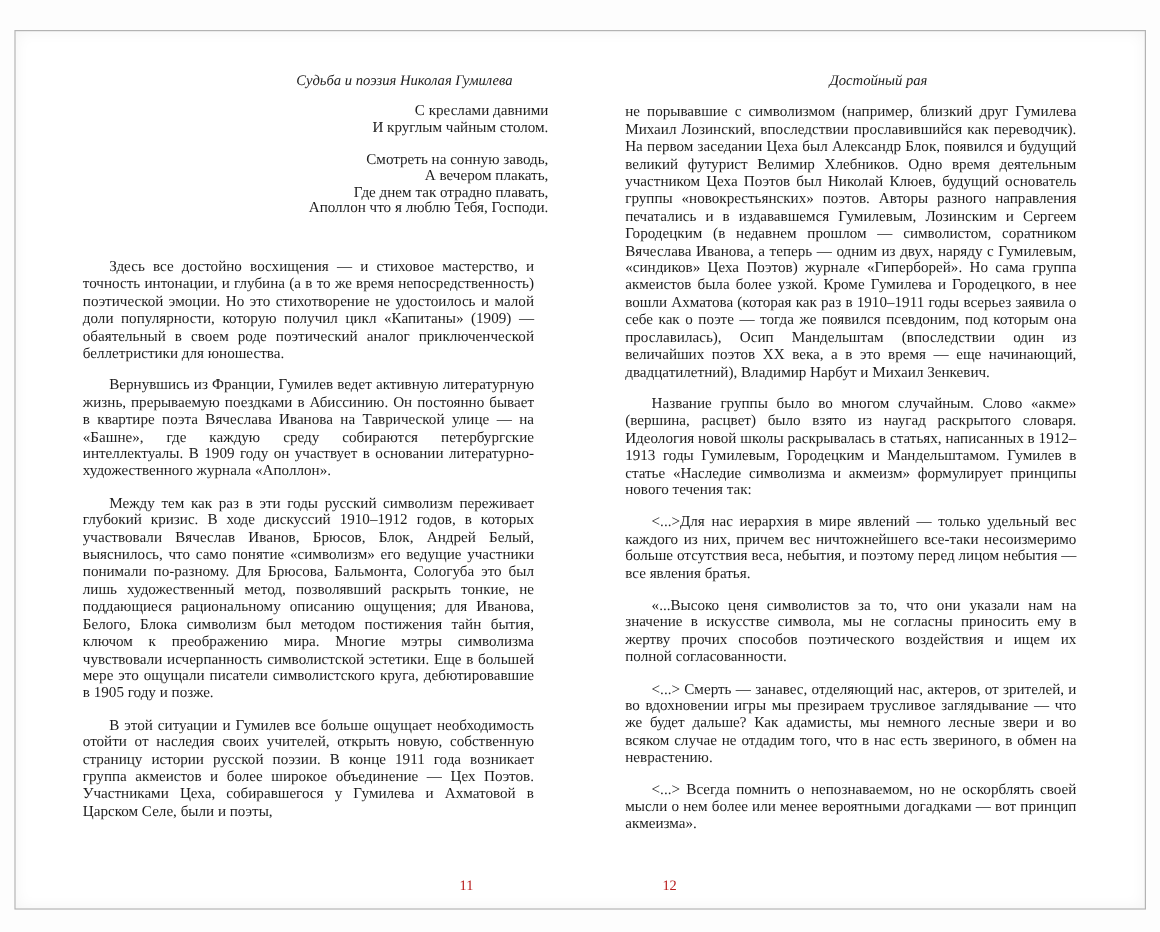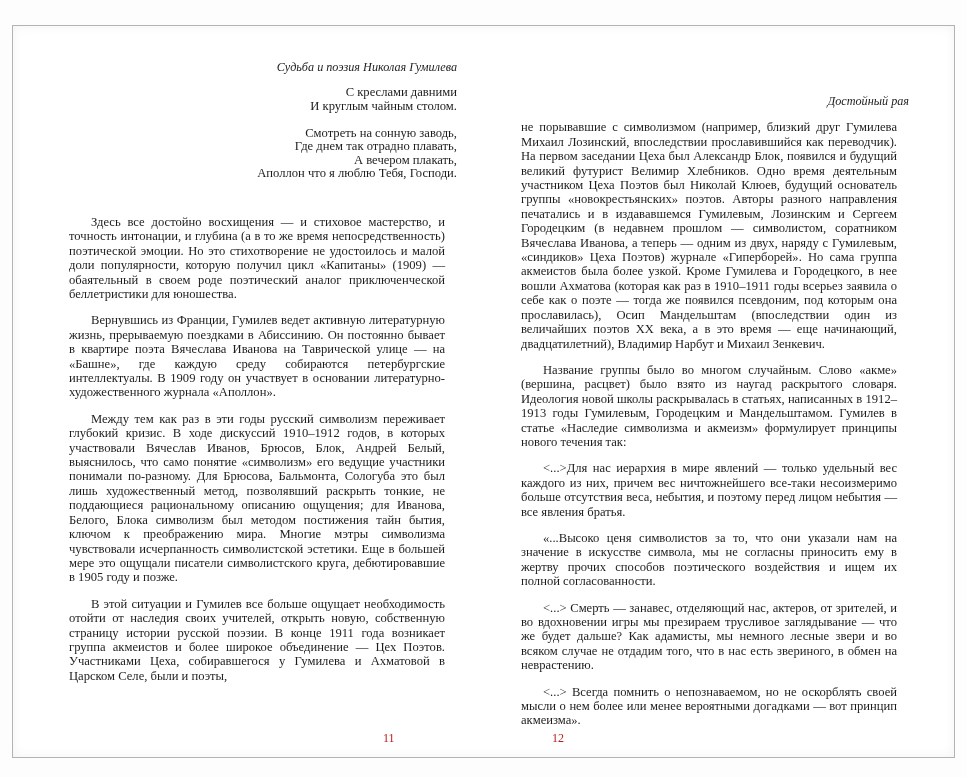--- a/index.html
+++ b/index.html
@@ -27,26 +27,26 @@
     width: 400px;
     font-size: 12.6px;
     line-height: 14.4px;
     text-align: justify;
   }
   .col-left  { left: 57px;  top: 60px; }
   .col-right { left: 509px; top: 60px; }
   .running-head {
     font-style: italic;
     font-size: 12.2px;
-    text-align: right;
+    text-align: center;
     white-space: nowrap;
     margin: 0 0 6px 0;
   }
   .rh-left  { padding-left: 160px; }
-  .rh-right { padding-left: 46px; margin-top: 34px; }
+  .rh-right { padding-left: 46px; }
   .verse {
     margin: 12px 0 0 100px;
     text-align: right;
   }
   .vline { line-height: 13.6px; }
   .stanza-gap { height: 13px; }
   .prose-left  { margin-top: 34px; }
   .prose-right { margin-top: 10px; }
   p.para {
     margin: 12px;
@@ -69,22 +69,22 @@
   <div class="sheet"></div>
 
   <div class="col col-left">
     <div class="running-head rh-left">Судьба и поэзия Николая Гумилева</div>
 
     <div class="verse">
       <div class="vline">С креслами давними</div>
       <div class="vline">И круглым чайным столом.</div>
       <div class="stanza-gap"></div>
       <div class="vline">Смотреть на сонную заводь,</div>
+      <div class="vline">А вечером плакать,</div>
       <div class="vline">Где днем так отрадно плавать,</div>
-      <div class="vline">А вечером плакать,</div>
       <div class="vline">Аполлон что я люблю Тебя, Господи.</div>
     </div>
 
     <div class="prose-left">
       <p class="para">Здесь все достойно восхищения — и стиховое мастерство, и точность интонации, и глубина (а в то же время непосредственность) поэтической эмоции. Но это стихотворение не удостоилось и малой доли популярности, которую получил цикл «Капитаны» (1909) — обаятельный в своем роде поэтический аналог приключенческой беллетристики для юношества.</p>
       <p class="para">Вернувшись из Франции, Гумилев ведет активную литературную жизнь, прерываемую поездками в Абиссинию. Он постоянно бывает в квартире поэта Вячеслава Иванова на Таврической улице — на «Башне», где каждую среду собираются петербургские интеллектуалы. В 1909 году он участвует в основании литературно-художественного журнала «Аполлон».</p>
       <p class="para">Между тем как раз в эти годы русский символизм переживает глубокий кризис. В ходе дискуссий 1910–1912 годов, в которых участвовали Вячеслав Иванов, Брюсов, Блок, Андрей Белый, выяснилось, что само понятие «символизм» его ведущие участники понимали по-разному. Для Брюсова, Бальмонта, Сологуба это был лишь художественный метод, позволявший раскрыть тонкие, не поддающиеся рациональному описанию ощущения; для Иванова, Белого, Блока символизм был методом постижения тайн бытия, ключом к преображению мира. Многие мэтры символизма чувствовали исчерпанность символистской эстетики. Еще в большей мере это ощущали писатели символистского круга, дебютировавшие в 1905 году и позже.</p>
       <p class="para">В этой ситуации и Гумилев все больше ощущает необходимость отойти от наследия своих учителей, открыть новую, собственную страницу истории русской поэзии. В конце 1911 года возникает группа акмеистов и более широкое объединение — Цех Поэтов. Участниками Цеха, собиравшегося у Гумилева и Ахматовой в Царском Селе, были и поэты,</p>
     </div>
   </div>

